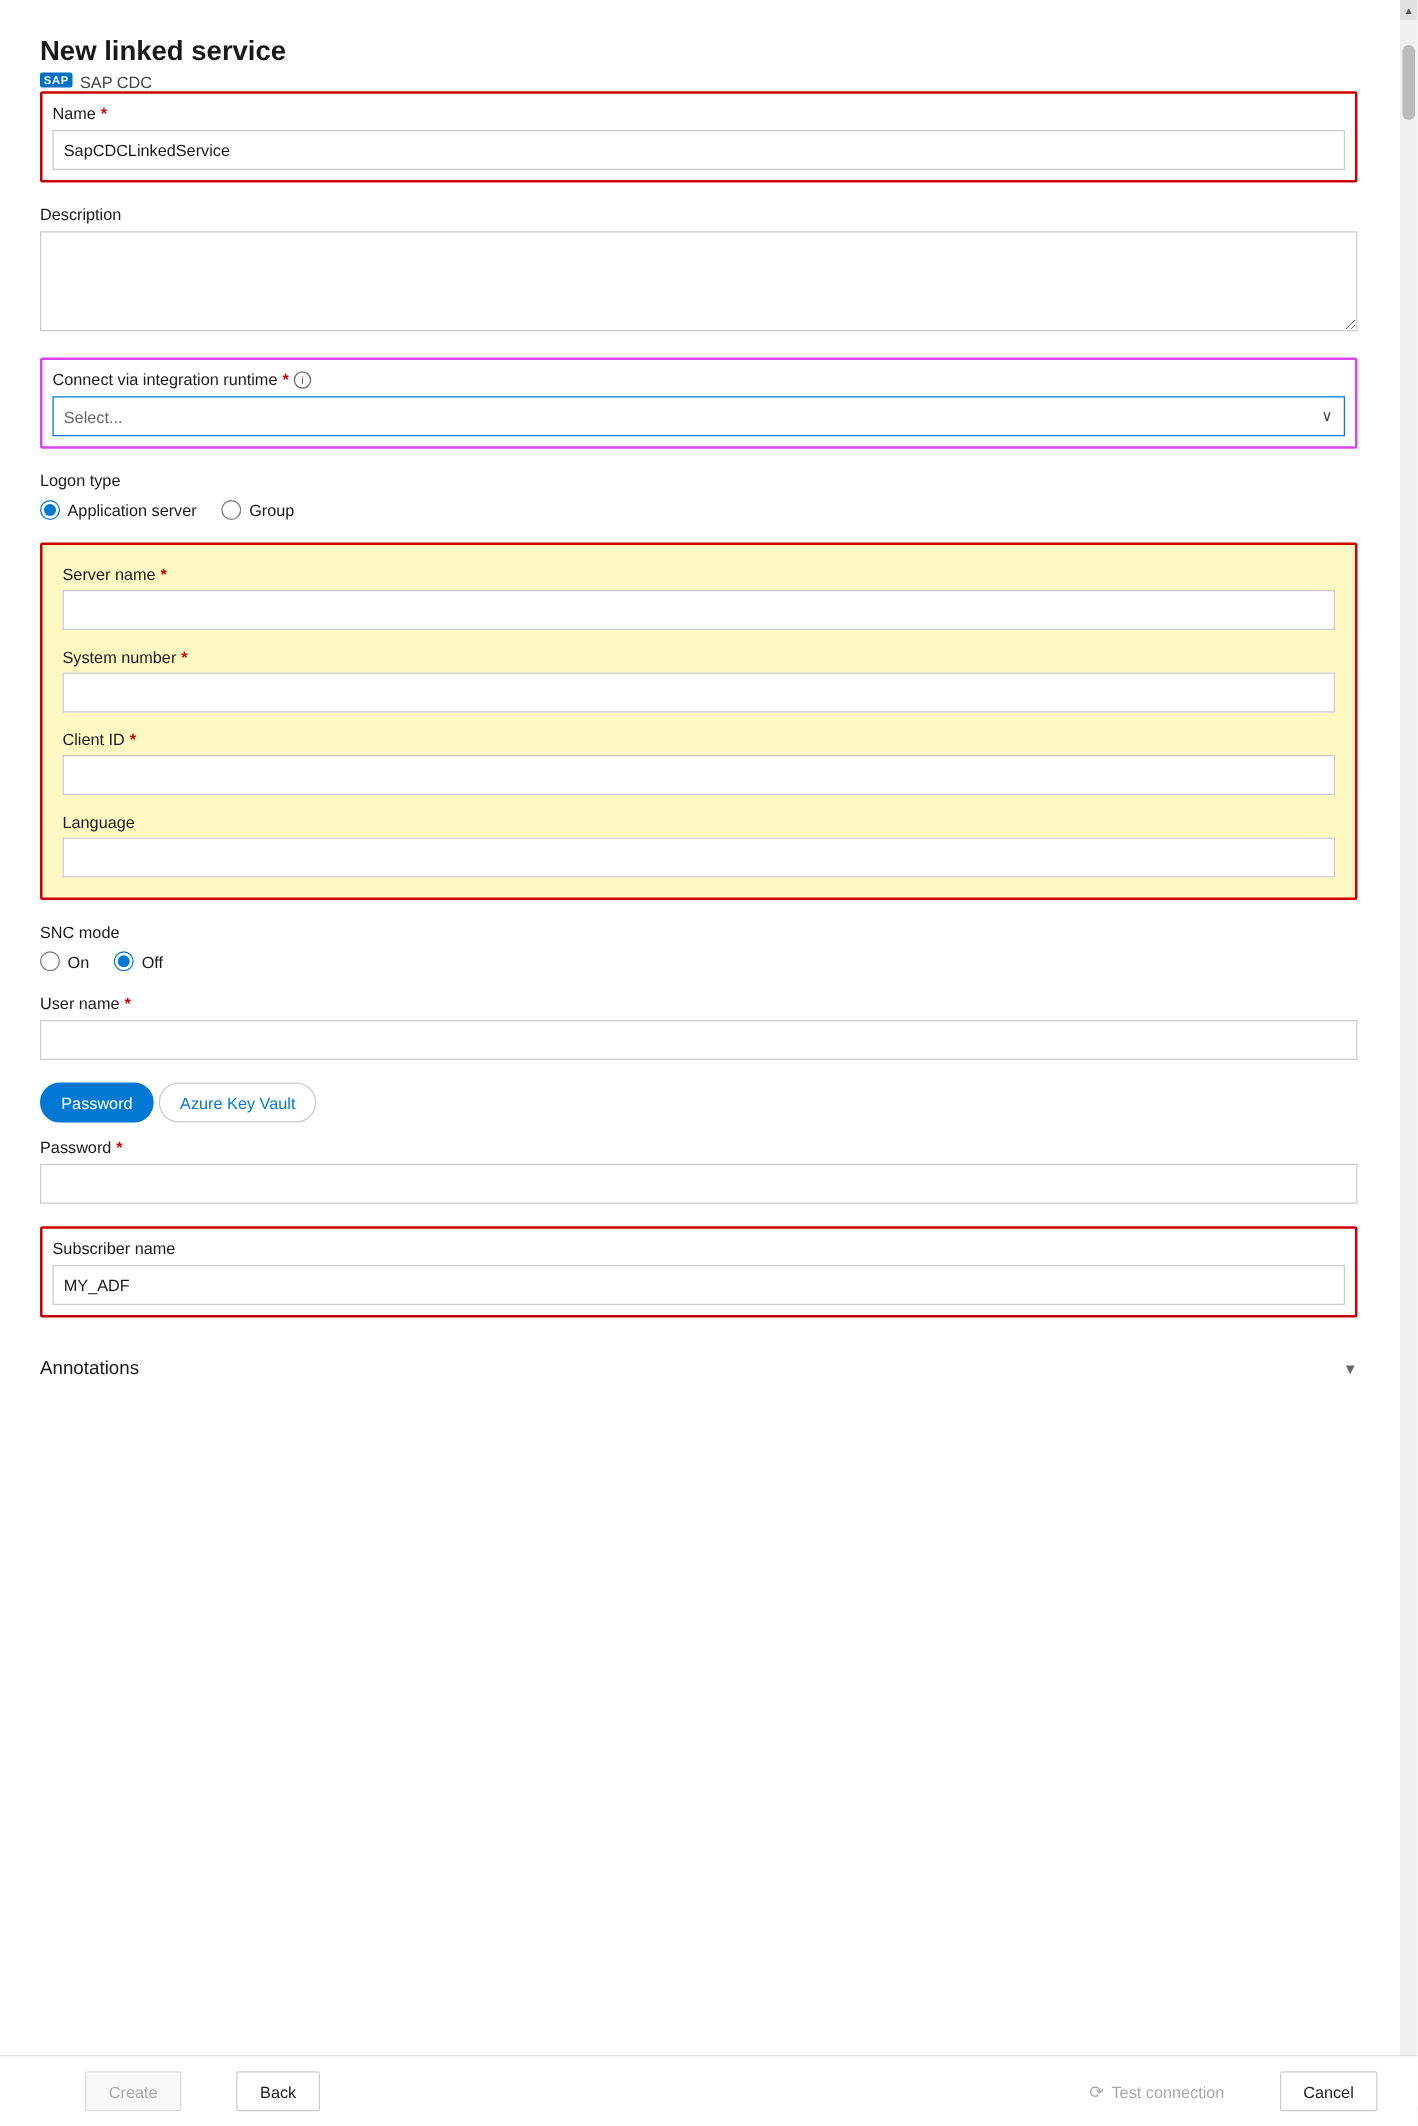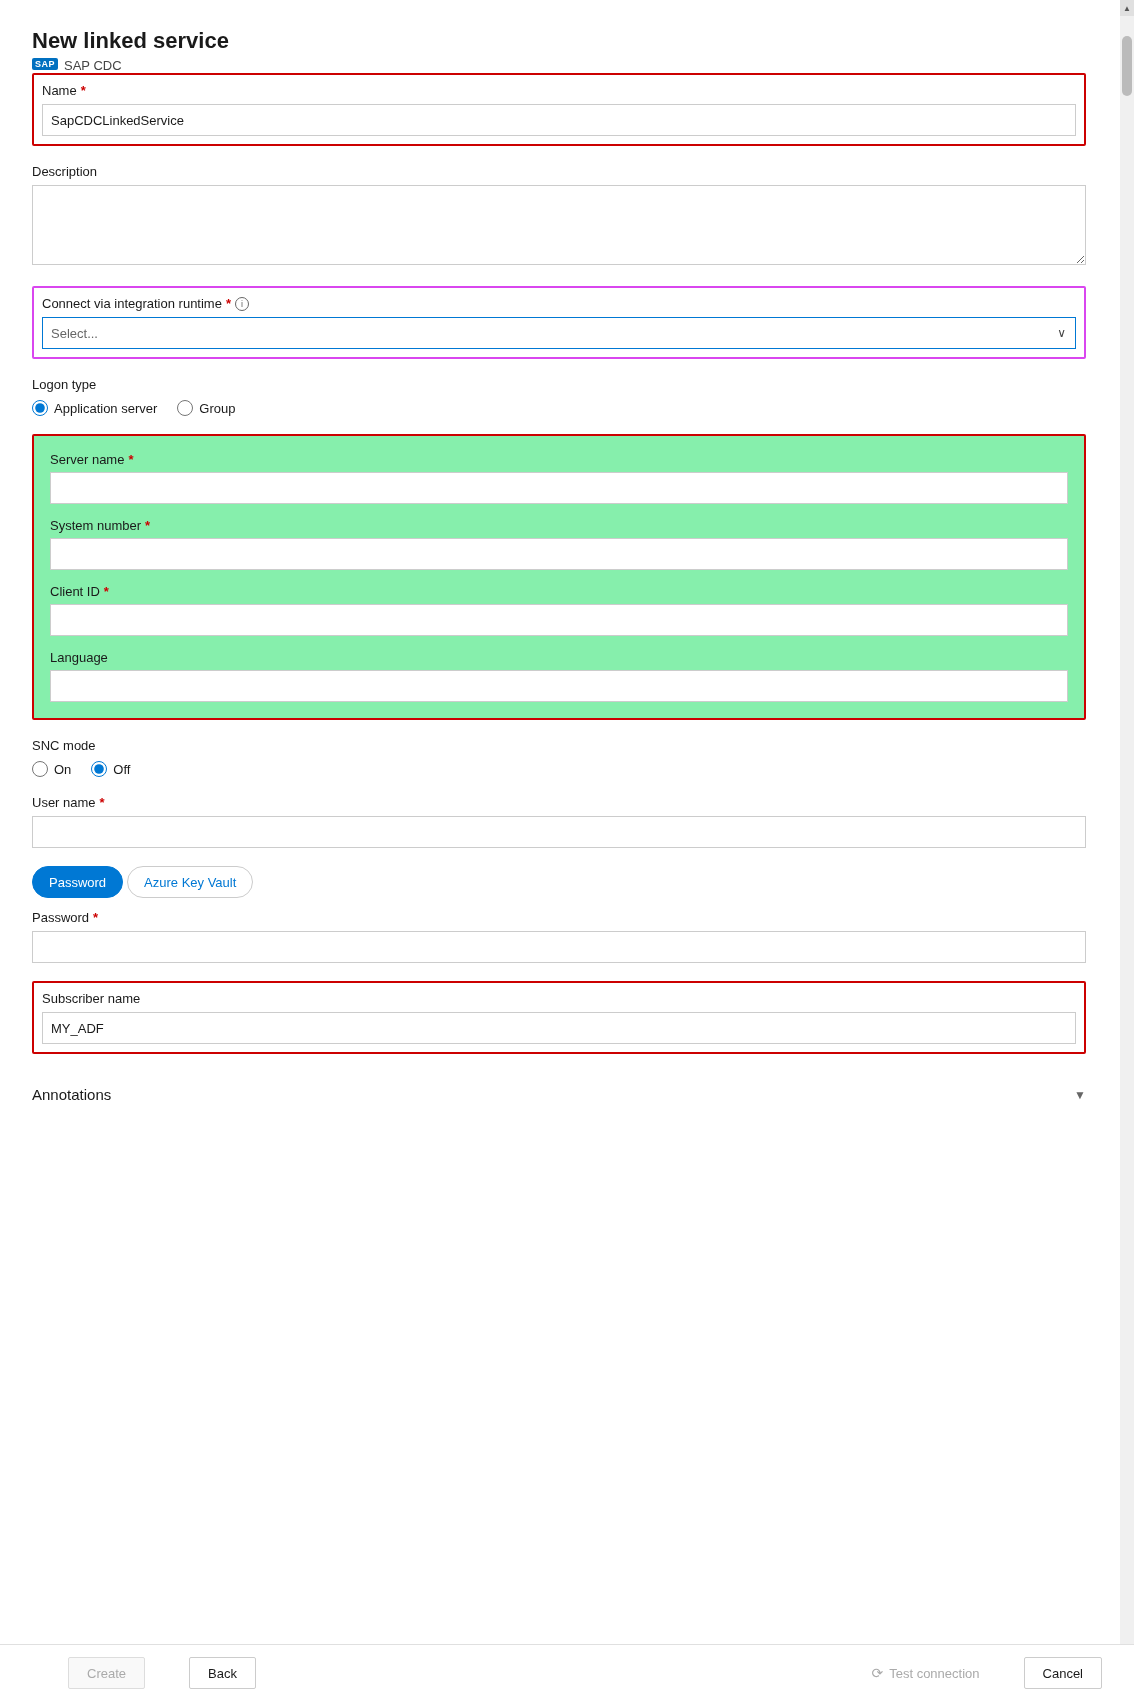--- a/index.html
+++ b/index.html
@@ -131,21 +131,21 @@
       border: 2px solid #d946ef;
       padding: 8px;
       border-radius: 2px;
       margin-bottom: 18px;
     }
     .red-outline-server-section {
       border: 2px solid #c00;
       padding: 16px;
       border-radius: 2px;
       margin-bottom: 18px;
-      background: #86efac;
+      background: #fef9c3;
     }
     .red-outline-subscriber {
       border: 2px solid #c00;
       padding: 8px;
       border-radius: 2px;
       margin-bottom: 18px;
     }
     .radio-group {
       display: flex;
       align-items: center;

